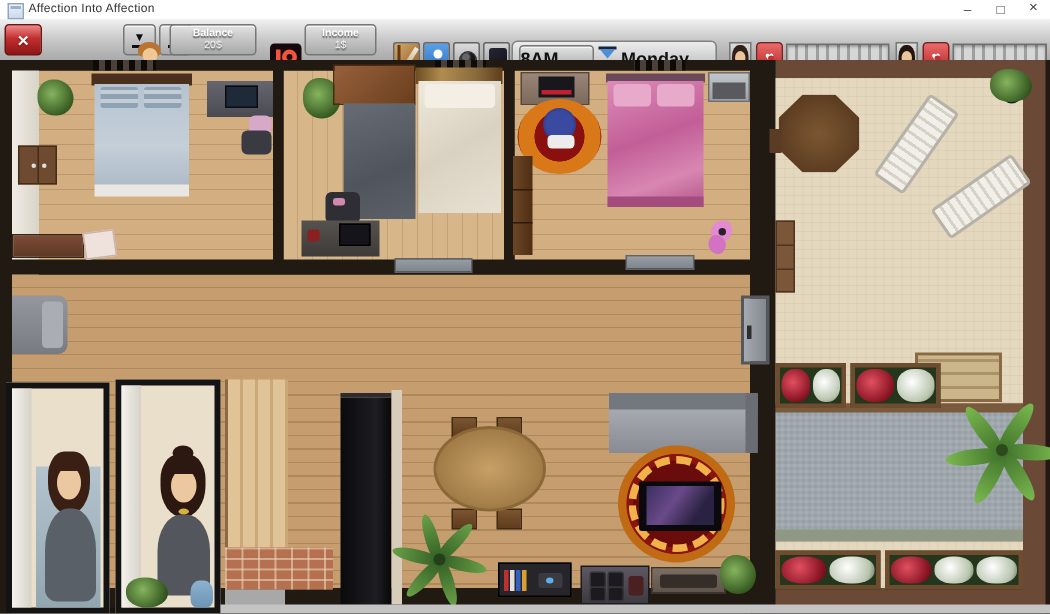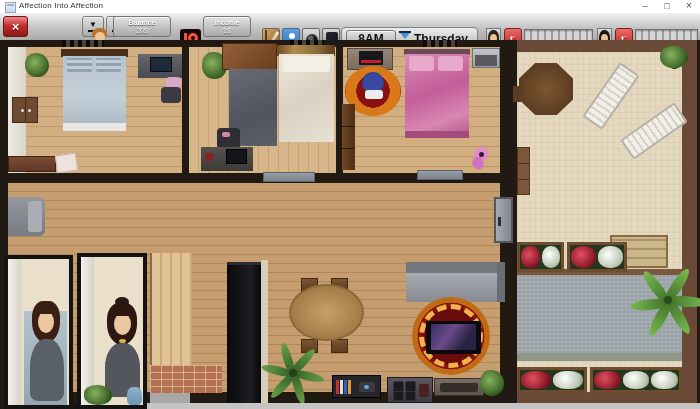--- a/index.html
+++ b/index.html
@@ -49,21 +49,21 @@
   .roster .bd{position:absolute;left:3px;top:11px;width:12px;height:7px;background:#fff;border-radius:50% 50% 10% 10%;}
   .camera{background:linear-gradient(#dcdcdc,#9a9a9a);}
   .camera .lens{position:absolute;left:3px;top:5px;width:12px;height:12px;border-radius:50%;
     background:radial-gradient(circle at 35% 30%,#666 0 2px,#1a1a1a 40%,#000 100%);border:1px solid #333;box-sizing:border-box;}
   .phone{background:linear-gradient(#d4d4d4,#949494);}
   .phone .scr{position:absolute;left:3px;top:3px;width:12px;height:16px;background:linear-gradient(145deg,#262630,#10101a);border-radius:2px;}
   
   .timepanel{position:absolute;left:341px;top:14px;width:137px;height:24px;border:1px solid #818181;border-radius:4px;
     background:linear-gradient(#ececec,#b2b2b2);box-sizing:border-box;}
   .hourbtn{position:absolute;left:4px;top:2px;width:50px;height:18px;font-size:12px;font-weight:bold;color:#111;
-    text-align:center;line-height:17px;}
+    text-align:left;line-height:17px;}
   .daylbl{position:absolute;left:72px;top:2px;width:60px;height:18px;font-size:12px;font-weight:bold;color:#111;line-height:18px;}
   .hg{position:absolute;left:57px;top:3px;width:12px;height:17px;}
   .hg .bar{height:2px;background:#16253f;}
   .hg .tt{width:0;height:0;border-left:5px solid transparent;border-right:5px solid transparent;border-top:6px solid #4a90d8;margin:0 1px;}
   .hg .tb{width:0;height:0;border-left:5px solid transparent;border-right:5px solid transparent;border-bottom:6px solid #2a5ca8;margin:1px 1px 0;}
   
   .portrait{position:absolute;top:15px;width:15px;height:21px;border:1px solid #777;background:linear-gradient(#dcdcdc,#a4a4a4);box-sizing:border-box;}
   .portrait .hair{position:absolute;left:1px;top:1px;width:11px;height:17px;background:#31201a;border-radius:45% 45% 35% 35%;}
   .portrait .face{position:absolute;left:3px;top:5px;width:7px;height:9px;background:#eac49a;border-radius:50%;}
   .heartbtn{position:absolute;top:15px;width:18px;height:21px;border-radius:3px;border:1px solid #7e1d1d;
@@ -169,21 +169,21 @@
       </div>
 
     <div class="timepanel">
       <div class="hourbtn bevel">8AM</div>
       <div class="hg">
           <div class="bar"></div>
           <div class="tt"></div>
           <div class="tb"></div>
           <div class="bar"></div>
         </div>
-      <div class="daylbl">Thursday</div>
+      <div class="daylbl">Monday</div>
     </div>
 
     <div class="portrait" style="left:486px;">
         <div class="hair"></div>
         <div class="face"></div>
       </div>
     <div class="heartbtn" style="left:504px;">♥</div>
     <div class="statbar" style="left:524px;width:69px;"></div>
     <div class="portrait" style="left:597px;">
         <div class="hair" style="background:#241410;"></div>

